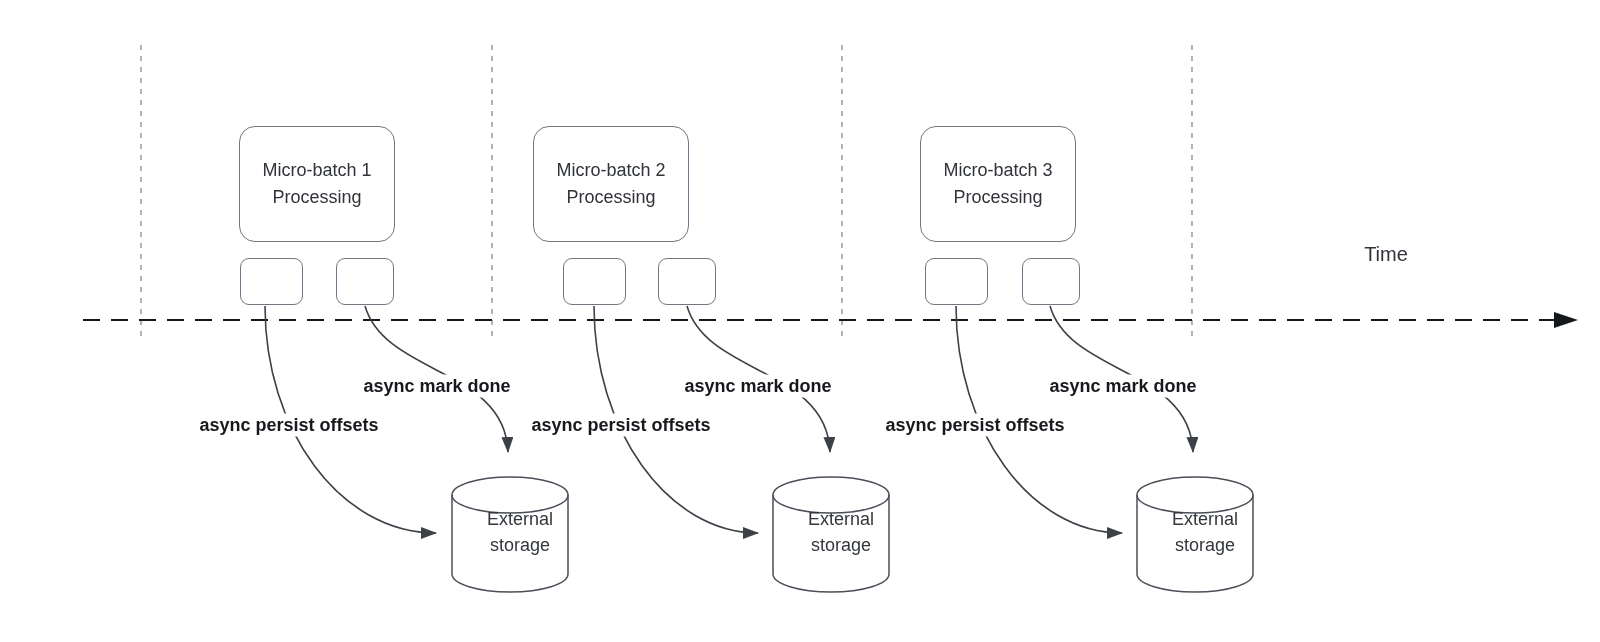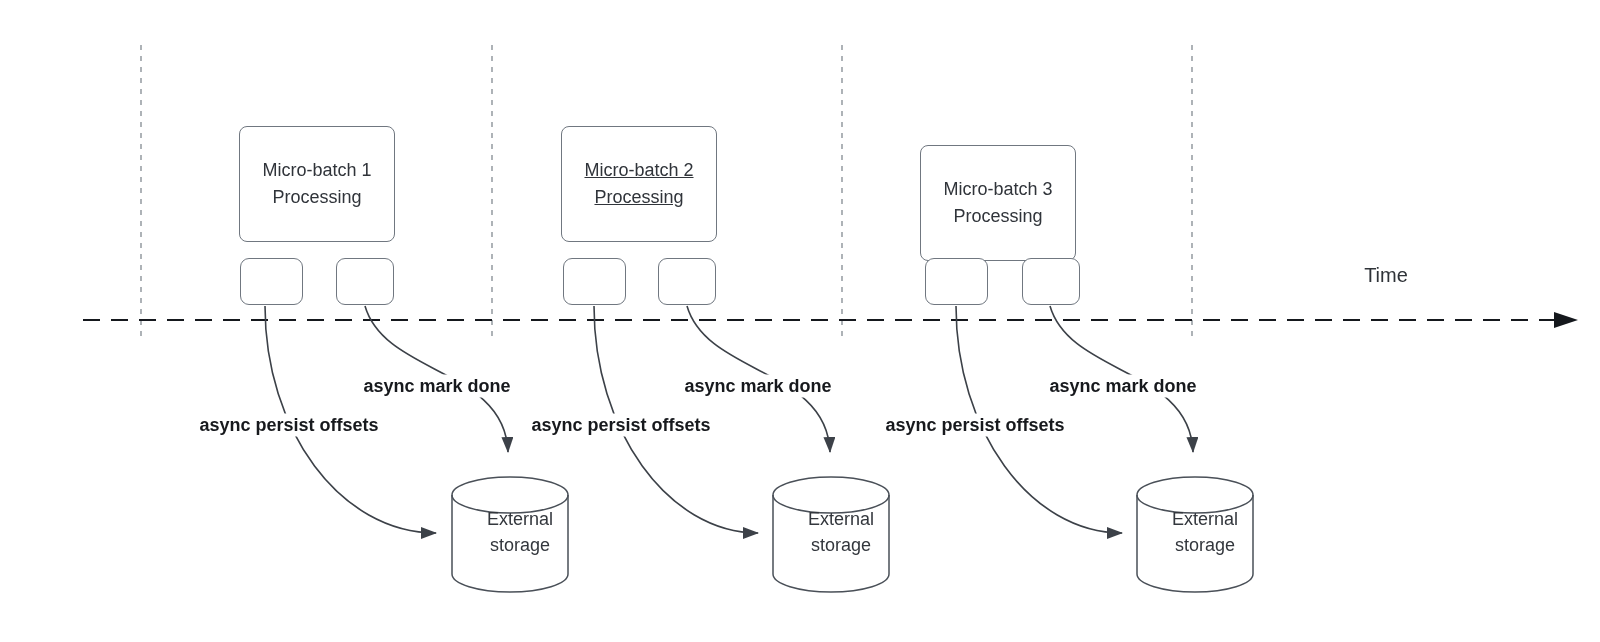--- a/index.html
+++ b/index.html
@@ -3,21 +3,21 @@
 <meta charset="utf-8">
 <style>
   html,body{margin:0;padding:0;background:#ffffff;}
   .canvas{
     position:relative;width:1600px;height:642px;background:#ffffff;overflow:hidden;
     font-family:"Liberation Sans", sans-serif;
   }
   .layer{position:absolute;left:0;top:0;}
   .node{
     position:absolute;box-sizing:border-box;background:#ffffff;
-    border:1px solid #707780;border-radius:8px;
+    border:1px solid #707780;border-radius:16px;
     display:flex;align-items:center;justify-content:center;text-align:center;
     color:#30343a;font-size:18px;line-height:27px;
   }
   .bigbox{width:156px;height:116px;top:126px;}
   .smallbox{width:63px;height:47px;top:258px;border-radius:9px;}
   .storage-text{
     position:absolute;width:136px;top:506px;text-align:center;
     color:#33373d;font-size:18px;line-height:26px;pointer-events:none;
   }
   .flow-label{
@@ -80,45 +80,45 @@
   </div>
   <div class="node smallbox" style="left:240px;"></div>
   <div class="node smallbox" style="left:336px;width:58px;"></div>
   <div class="flow-label" style="left:289px;top:425px;">async persist offsets</div>
   <div class="flow-label" style="left:437px;top:386px;">async mark done</div>
   <div class="storage-text" style="left:452px;">
     <span style="display:block;">External</span>
     <span style="display:block;">storage</span>
   </div>
 
-  <div class="node bigbox" style="left:561px;text-decoration:underline;">
+  <div class="node bigbox" style="left:533px;">
     <div>
       <span style="display:block;">Micro-batch 2</span>
       <span style="display:block;">Processing</span>
     </div>
   </div>
   <div class="node smallbox" style="left:563px;"></div>
   <div class="node smallbox" style="left:658px;width:58px;"></div>
   <div class="flow-label" style="left:621px;top:425px;">async persist offsets</div>
   <div class="flow-label" style="left:758px;top:386px;">async mark done</div>
   <div class="storage-text" style="left:773px;">
     <span style="display:block;">External</span>
     <span style="display:block;">storage</span>
   </div>
 
-  <div class="node bigbox" style="left:920px;margin-top:19px;">
+  <div class="node bigbox" style="left:920px;">
     <div>
       <span style="display:block;">Micro-batch 3</span>
       <span style="display:block;">Processing</span>
     </div>
   </div>
   <div class="node smallbox" style="left:925px;"></div>
   <div class="node smallbox" style="left:1022px;width:58px;"></div>
   <div class="flow-label" style="left:975px;top:425px;">async persist offsets</div>
   <div class="flow-label" style="left:1123px;top:386px;">async mark done</div>
   <div class="storage-text" style="left:1137px;">
     <span style="display:block;">External</span>
     <span style="display:block;">storage</span>
   </div>
 
-  <div class="time-label" style="left:1386px;top:275px;">Time</div>
+  <div class="time-label" style="left:1386px;top:254px;">Time</div>
 
 </div>
 
 </body></html>

